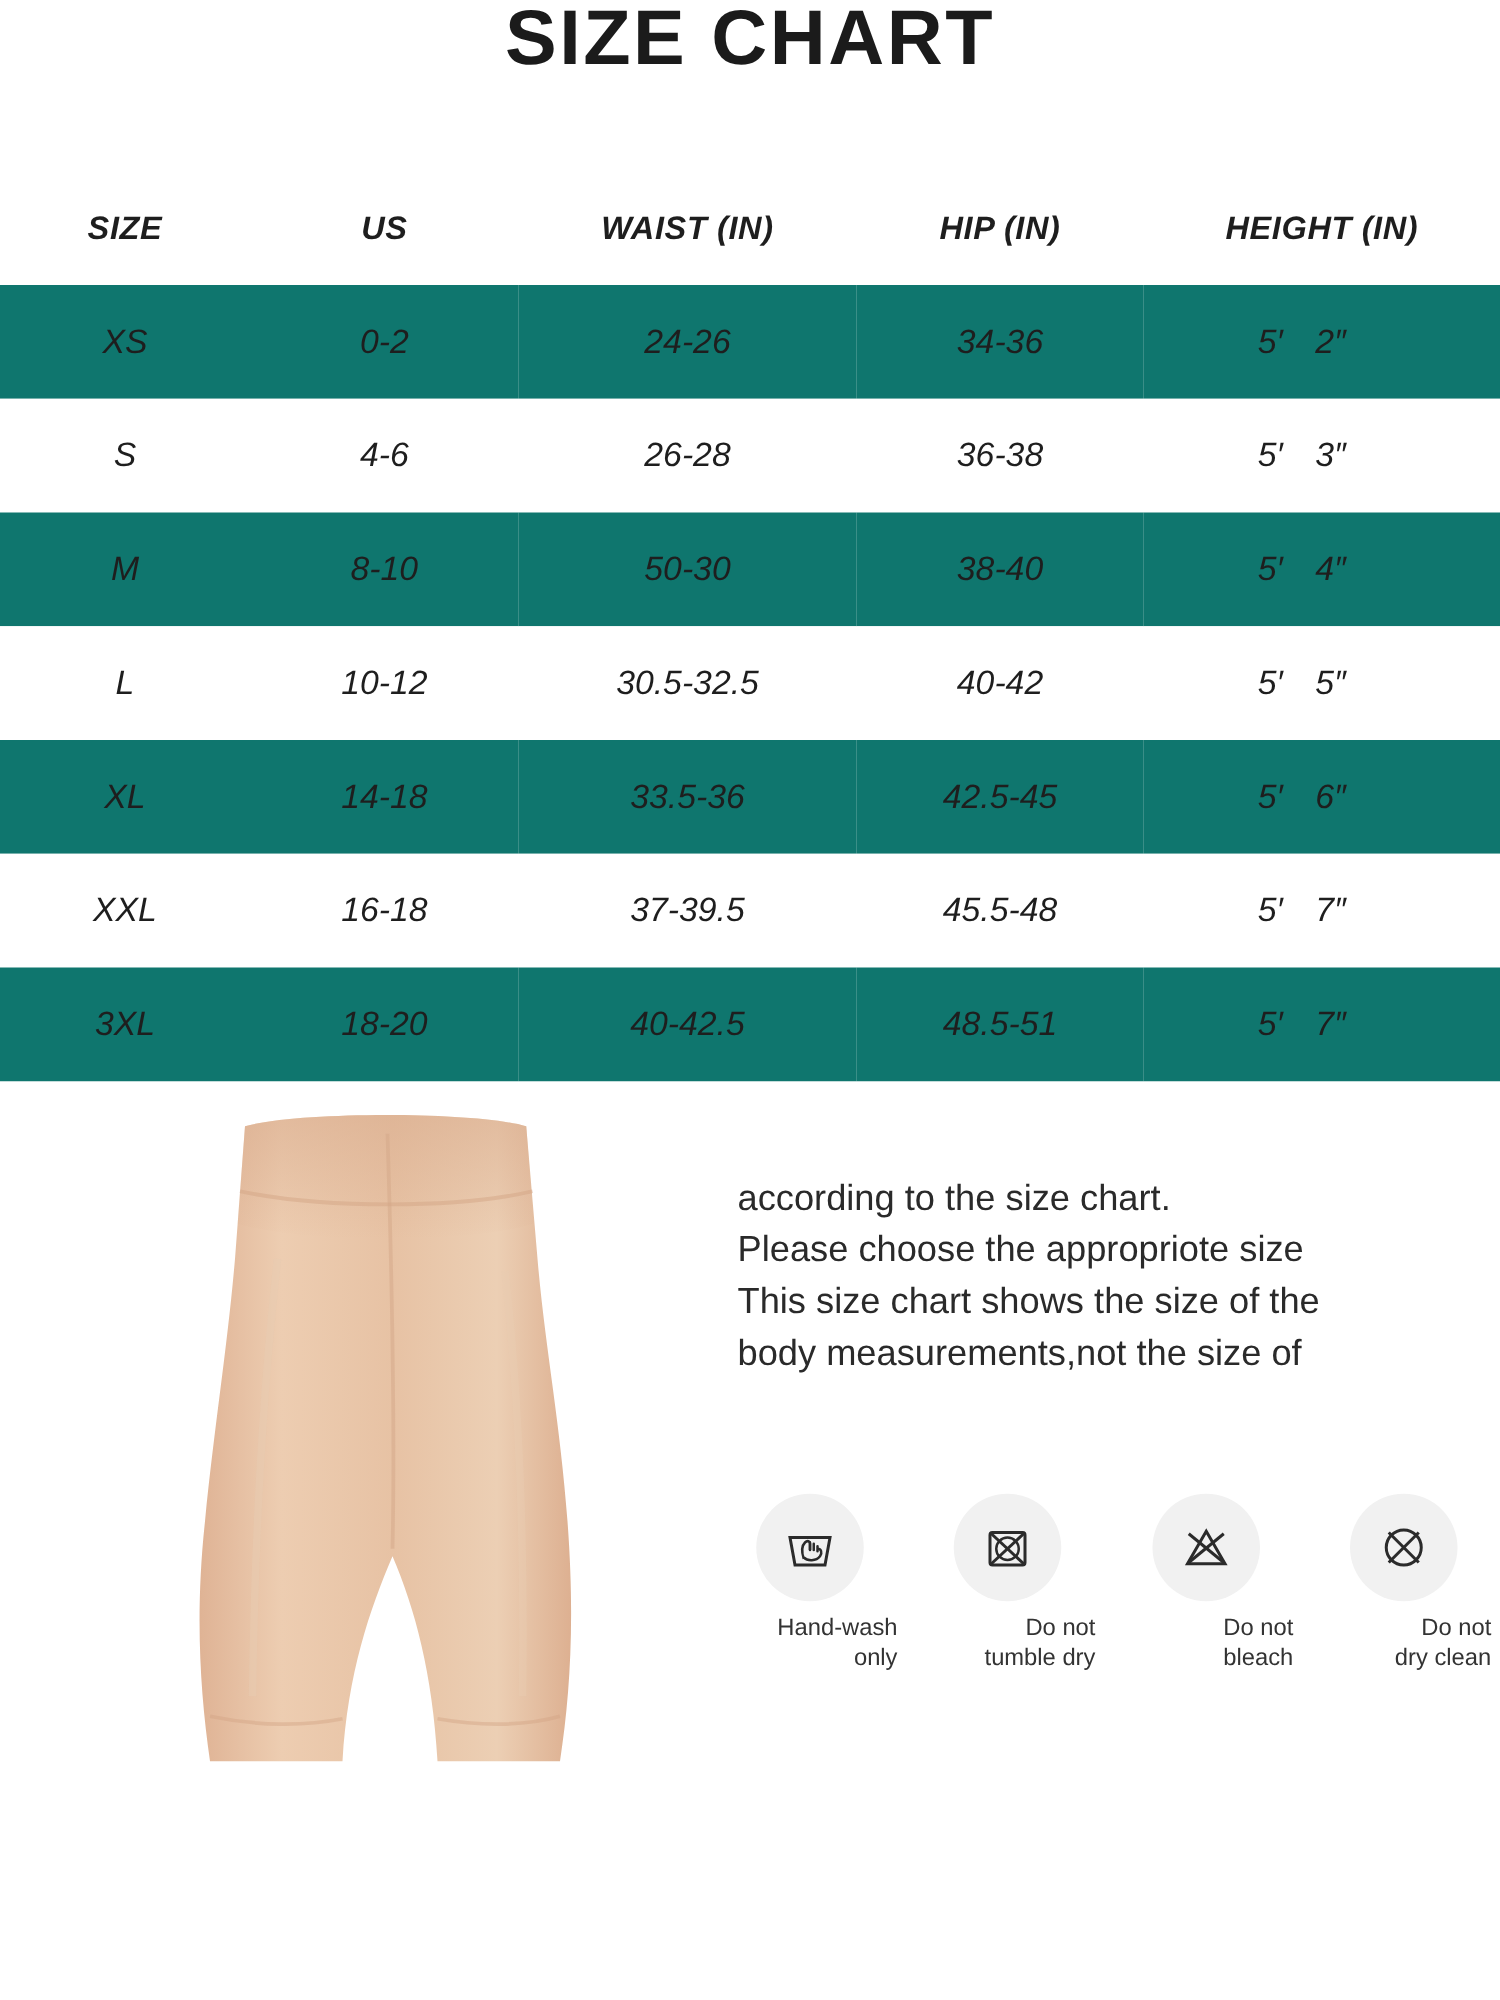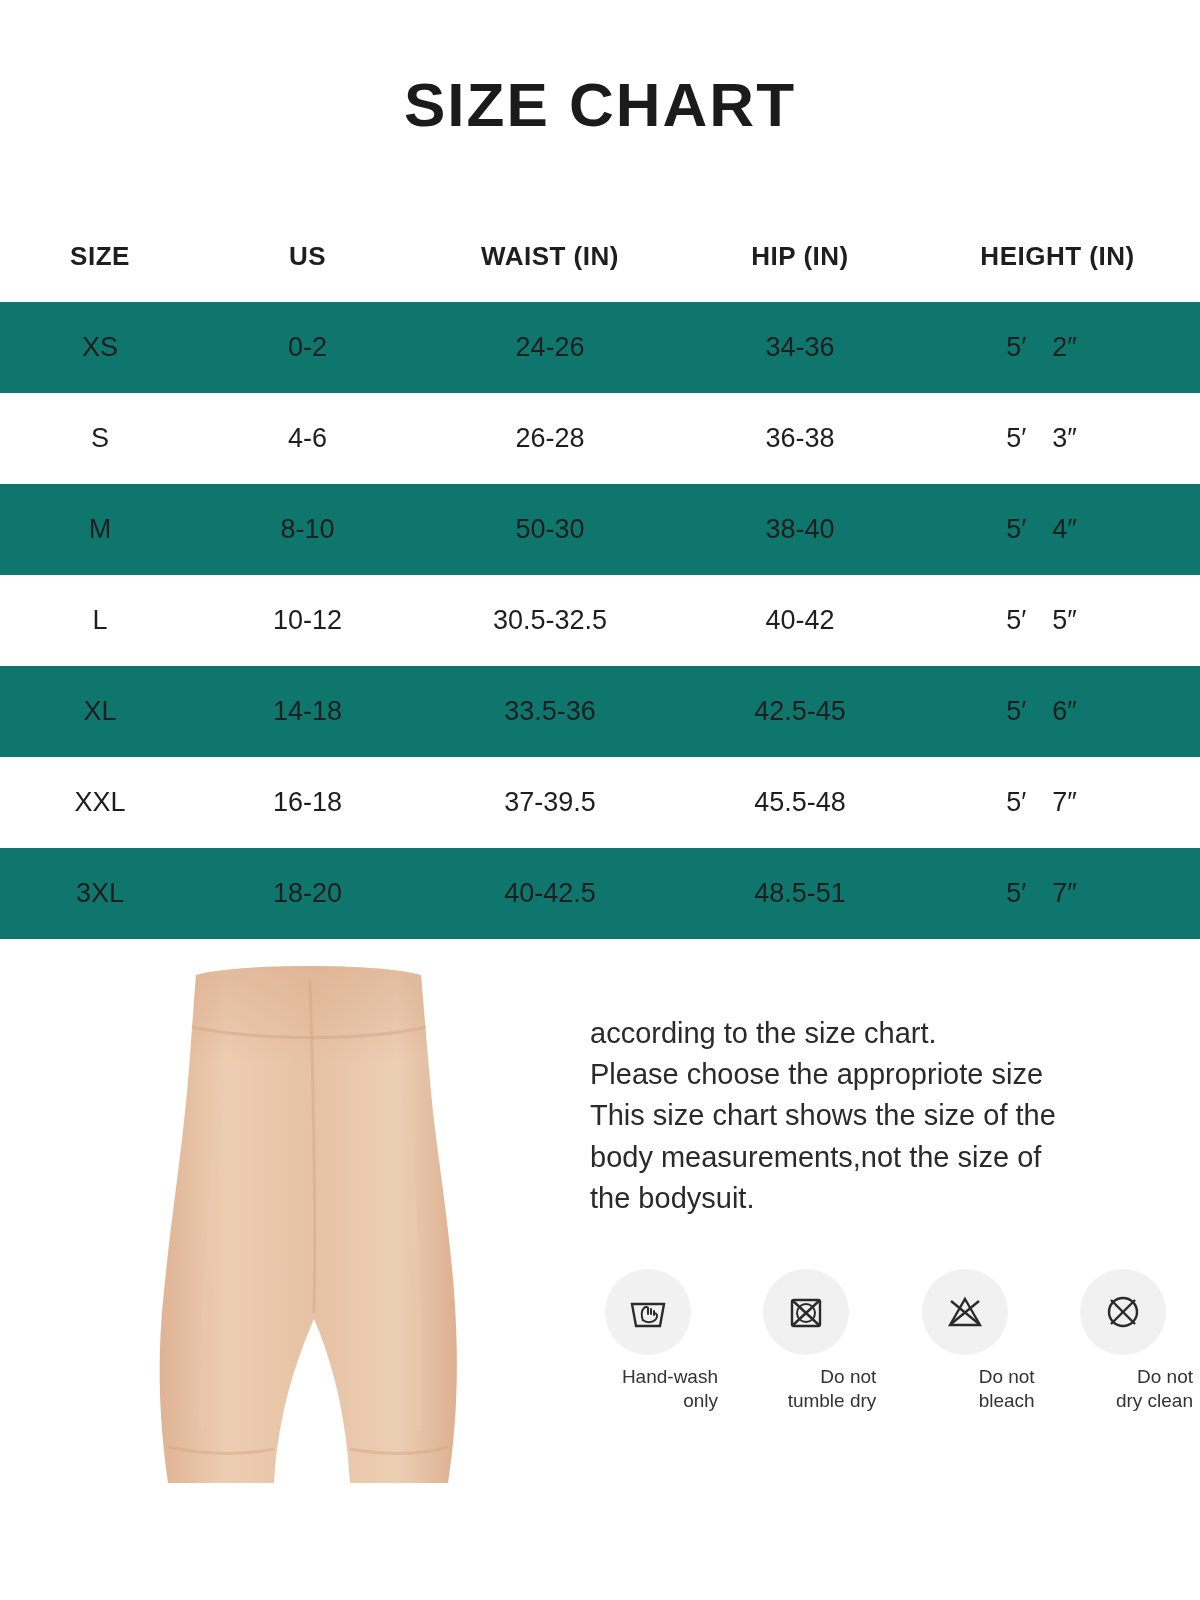--- a/index.html
+++ b/index.html
@@ -14,35 +14,35 @@
   .page {
     position: relative;
     width: 1200px;
     height: 1600px;
     background: #ffffff;
     overflow: hidden;
   }
 
   
   .title-wrap {
-    padding-top: 74px;
     text-align: center;
   }
   .title {
     font-size: 62px;
     font-weight: bold;
     letter-spacing: 2px;
     color: #1b1b1b;
     line-height: 1;
   }
 
   
   .table-wrap {
     margin-top: 74px;
     width: 960px;
+    font-style: italic;
   }
   table.size-table {
     width: 1200px;
     border-collapse: collapse;
     table-layout: fixed;
   }
   table.size-table th,
   table.size-table td {
     text-align: center;
     vertical-align: middle;
@@ -314,21 +314,20 @@
         <path d="M286,130 C296,220 302,330 300,470" stroke="#e8cbb2" stroke-width="6" fill="none" opacity="0.45"></path>
       </svg>
     </div>
 
     <div class="text-col">
       <div class="note">
         <p>according to the size chart.</p>
         <p>Please choose the appropriote size</p>
         <p>This size chart shows the size of the</p>
         <p>body measurements,not the size of</p>
-        <p>the bodysuit.</p>
       </div>
 
       <div class="care-row">
 
         <div class="care-item">
           <div class="care-circle">
             <svg width="52" height="52" viewBox="0 0 52 52">
               <path d="M10,18 L42,18 L38,40 L14,40 Z" fill="none" stroke="#2b2b2b" stroke-width="2.4"></path>
               <path d="M21,35 C19,29 19,25 22,22 C24,20 26,21 26,23 L26,28" fill="none" stroke="#2b2b2b" stroke-width="2"></path>
               <path d="M26,28 L26,22 M29,28 L29,23 M32,29 L32,25" stroke="#2b2b2b" stroke-width="2" fill="none" stroke-linecap="round"></path>

